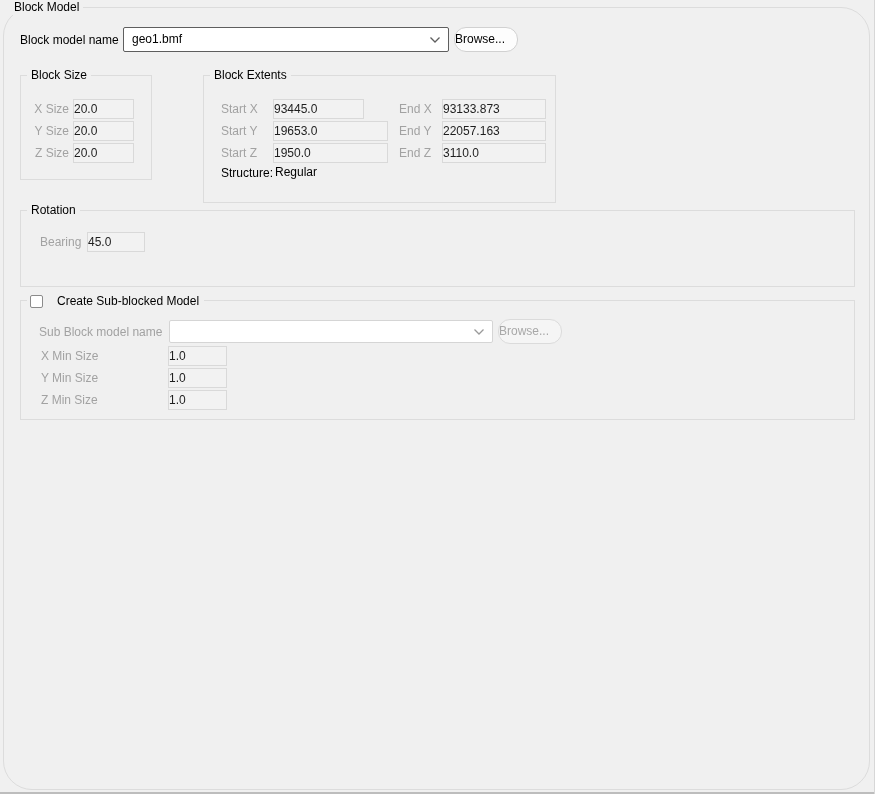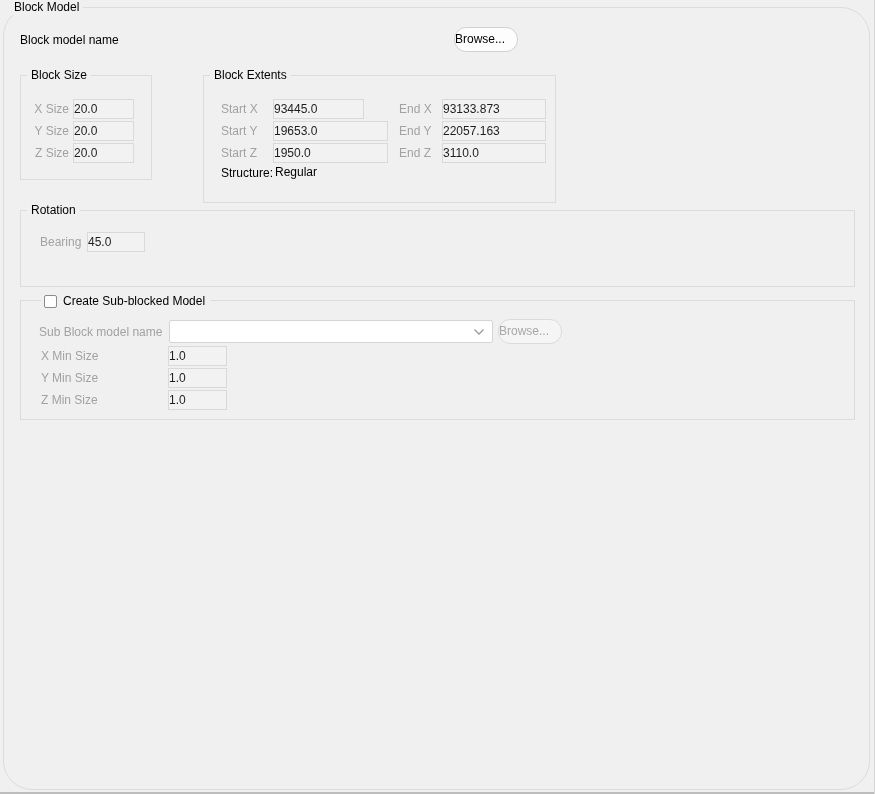--- a/index.html
+++ b/index.html
@@ -46,42 +46,48 @@
     position:absolute; right:7px; top:50%; transform:translateY(-50%);
     width:12px; height:8px; display:block;
   }
   .btn {
     position:absolute; width:64px; height:25px;
     background:#fdfdfd; border:1px solid #d1d1d1; border-radius:12px;
     text-align:left; line-height:23px; color:#000; cursor:default;
   }
   .btn.disabled { background:#f5f5f5; border-color:#dbdbdb; color:#a8a8a8; }
   .checkbox-legend {
-    position:absolute; top:-8px; left:20px;
+    position:absolute; top:-8px; left:6px;
     background:#f0f0f0; padding:0 5px 0 3px;
-    display:flex; align-items:center; gap:6px; height:16px;
+    display:flex; align-items:center; gap:14px; height:16px;
   }
   .checkbox {
     width:13px; height:13px; background:#fff;
     border:1px solid #8b8b8b; border-radius:2px; flex:0 0 auto;
   }
   .checkbox-label { line-height:14px; color:#000; white-space:nowrap; }
   .right-align { text-align:right; }
 </style>
 </head>
 <body>
 
 <div class="window">
 
   <div class="groupbox" style="left:3px; top:7px; width:867px; height:783px;border-radius:29px;">
     <span class="legend">Block Model</span>
   </div>
 
   <div class="lbl" style="left:20px; top:30px;">Block model name</div>
 
+  <div class="combobox" style="left:123px; top:27px; width:326px;">
+    <span>geo1.bmf</span>
+    <svg class="combo-chevron" viewBox="0 0 12 8">
+      <polyline points="1.5,1.5 6,6 10.5,1.5" fill="none" stroke="#5e5e5e" stroke-width="1.3"></polyline>
+    </svg>
+  </div>
 
   <div class="btn" style="left:454px; top:27px;">Browse...</div>
 
   <div class="groupbox" style="left:20px; top:75px; width:132px; height:105px;">
     <span class="legend">Block Size</span>
 
     <div class="lbl disabled right-align" style="left:0; top:23px; width:48px;">X Size</div>
     <div class="field" style="left:52px; top:23px; width:61px;">20.0</div>
 
     <div class="lbl disabled right-align" style="left:0; top:45px; width:48px;">Y Size</div>

